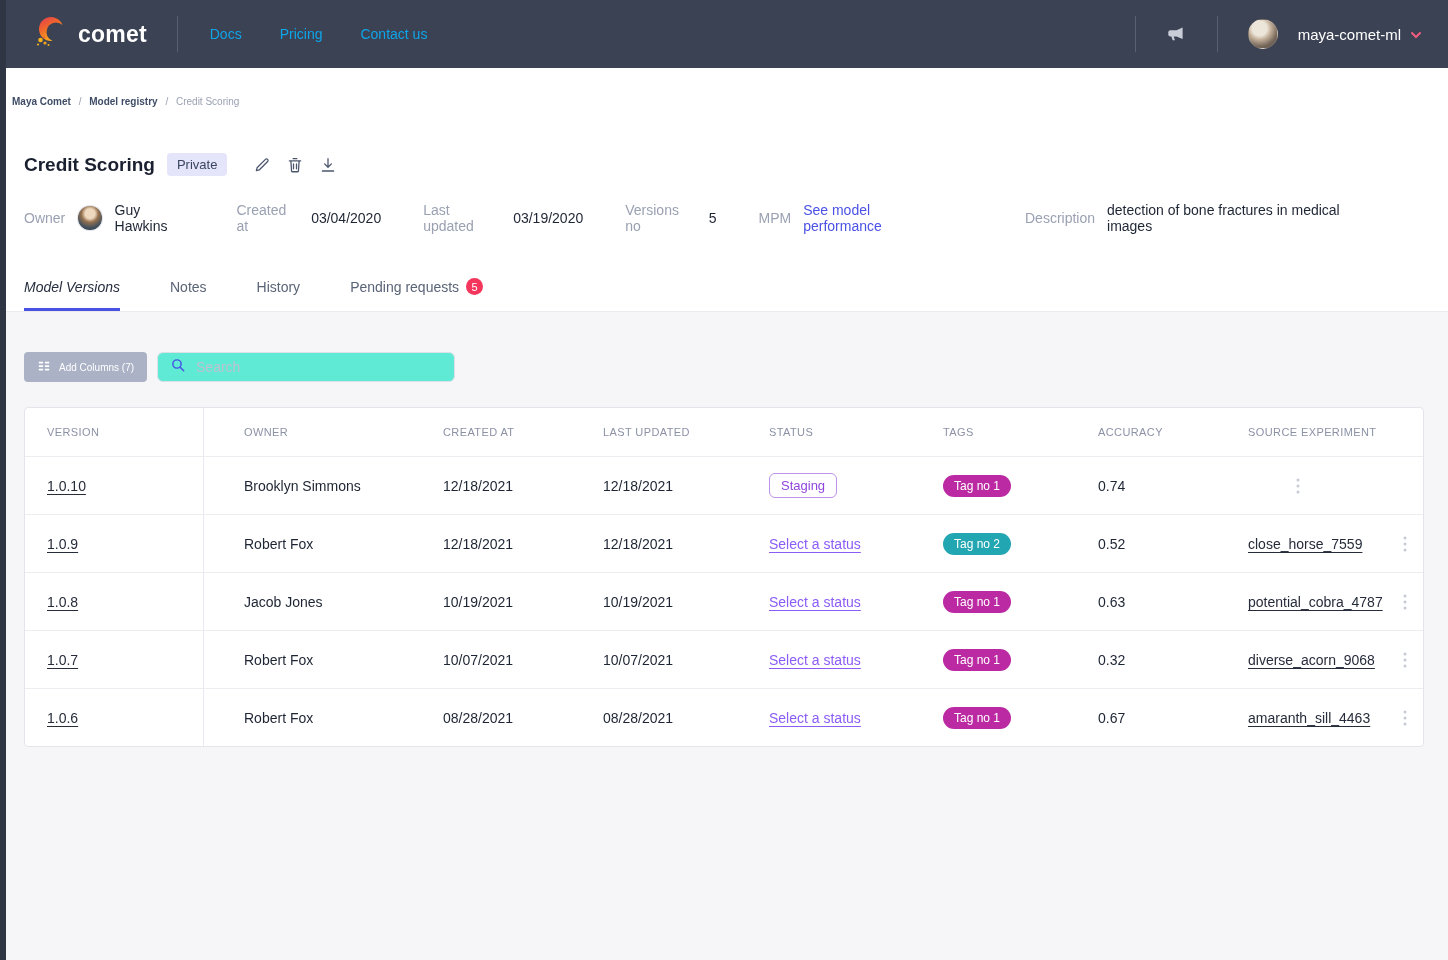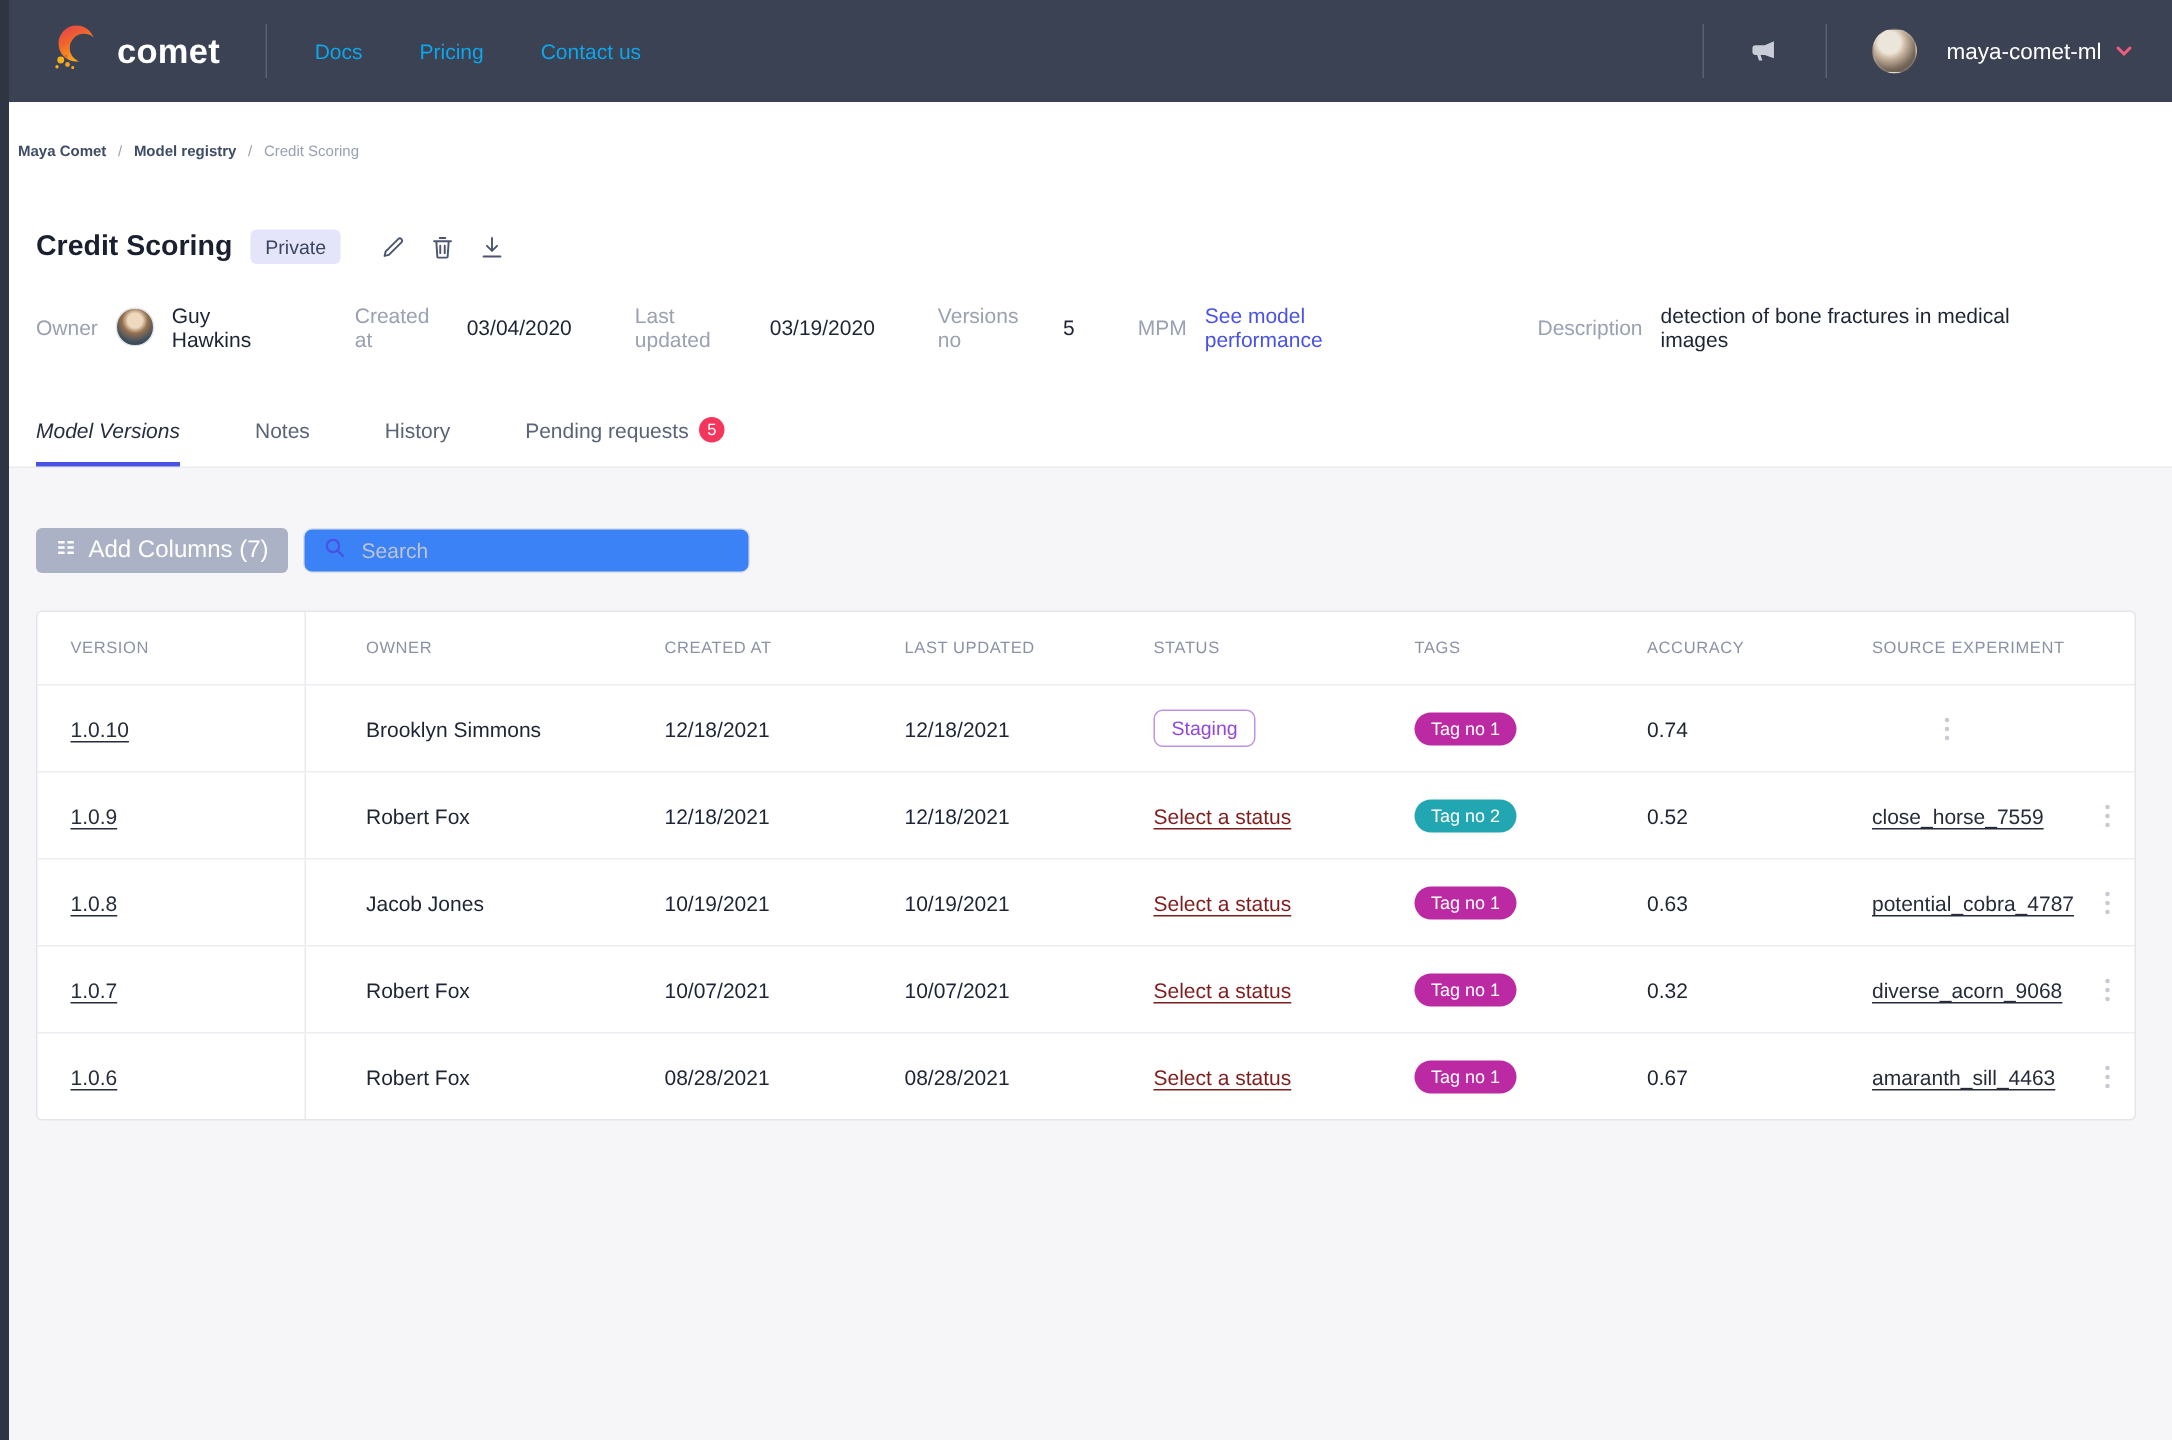--- a/index.html
+++ b/index.html
@@ -58,37 +58,37 @@
   .tabs { display:flex; gap:50px; margin-top:44px; padding-left:24px; border-bottom:1px solid #eaebef; }
   .tab { font-size:14px; color:#5a6477; padding-bottom:16px; cursor:pointer; display:flex; align-items:center; gap:7px; }
   .tab.active { color:#262e40; box-shadow:inset 0 -3px 0 #4a51e5;font-style:italic; }
   .tab-badge { background:#f5365c; color:#fff; width:17px; height:17px; border-radius:50%;
     font-size:11px; display:flex; align-items:center; justify-content:center; }
 
   
   .section { flex:1; background:#f6f6f8; padding:40px 24px 0 24px; }
   .toolbar { display:flex; align-items:center; gap:10px; }
   .add-columns-btn { height:30px; background:#abb2c6; color:#fff; border:none; border-radius:4px;
-    font-size:16px; font-family:inherit; padding:0 13px; display:flex; align-items:center; gap:8px; cursor:pointer; }
-  .search-box { width:298px; height:30px; background:#3b82f6; border:1px solid #dde0e8; border-radius:6px;
+    font-size:10px; font-family:inherit; padding:0 13px; display:flex; align-items:center; gap:8px; cursor:pointer; }
+  .search-box { width:298px; height:30px; background:#5eead4; border:1px solid #dde0e8; border-radius:6px;
     display:flex; align-items:center; padding:0 12px; gap:10px; }
   .search-box input { border:none; outline:none; flex:1; font-size:14px; font-family:inherit; color:#1d2433; background:transparent; }
   .search-box input::placeholder { color:#bdc3d0; }
 
   
   .table-card { margin-top:25px; width:1400px; background:#fff; border:1px solid #e3e5eb; border-radius:4px; overflow:hidden; }
   .t-row { display:grid; grid-template-columns:179px 199px 160px 166px 174px 155px 150px 1fr 36px; align-items:stretch; }
   .t-cell { display:flex; align-items:center; padding-left:40px; }
   .t-cell.first { padding-left:22px; border-right:1px solid #e9eaef; }
   .t-head { height:48px; }
   .t-head .t-cell { color:#8b92a6; font-size:11px; letter-spacing:0.4px; font-weight:400; }
   .t-body-row { height:58px; border-top:1px solid #ecedf1; font-size:14px; }
   .cell-link { color:#262c3a; text-decoration:underline; text-underline-offset:3px; }
   .status-badge { display:inline-block; padding:4px 11px; border:1px solid #bd93e8; color:#9147dd; border-radius:6px; font-size:13px; cursor:pointer; }
-  .status-link { color:#7f1d1d; text-decoration:underline; text-underline-offset:3px; font-size:14px; }
+  .status-link { color:#8b5cf6; text-decoration:underline; text-underline-offset:3px; font-size:14px; }
   .tag-pill { display:inline-block; padding:4px 11px; border-radius:11px; color:#fff; font-size:12px; cursor:pointer; }
   .kebab { display:flex; align-items:center; justify-content:center; width:100%; cursor:pointer; }
 
   .t-footer { height:43px; border-top:1px solid #ecedf1; display:flex; align-items:center; justify-content:flex-end; padding-right:38px; }
   .showing { font-size:13px; color:#7c8499; margin-right:36px; display:flex; gap:5px; }
   .showing .range { color:#4a51e5; font-weight:700; }
   .pager { display:flex; align-items:center; gap:21px; }
   .page-num { font-size:13px; color:#5a6477; background:none; border:none; cursor:pointer; font-family:inherit; }
   .pager .icon-btn svg { display:block; }
 </style>

